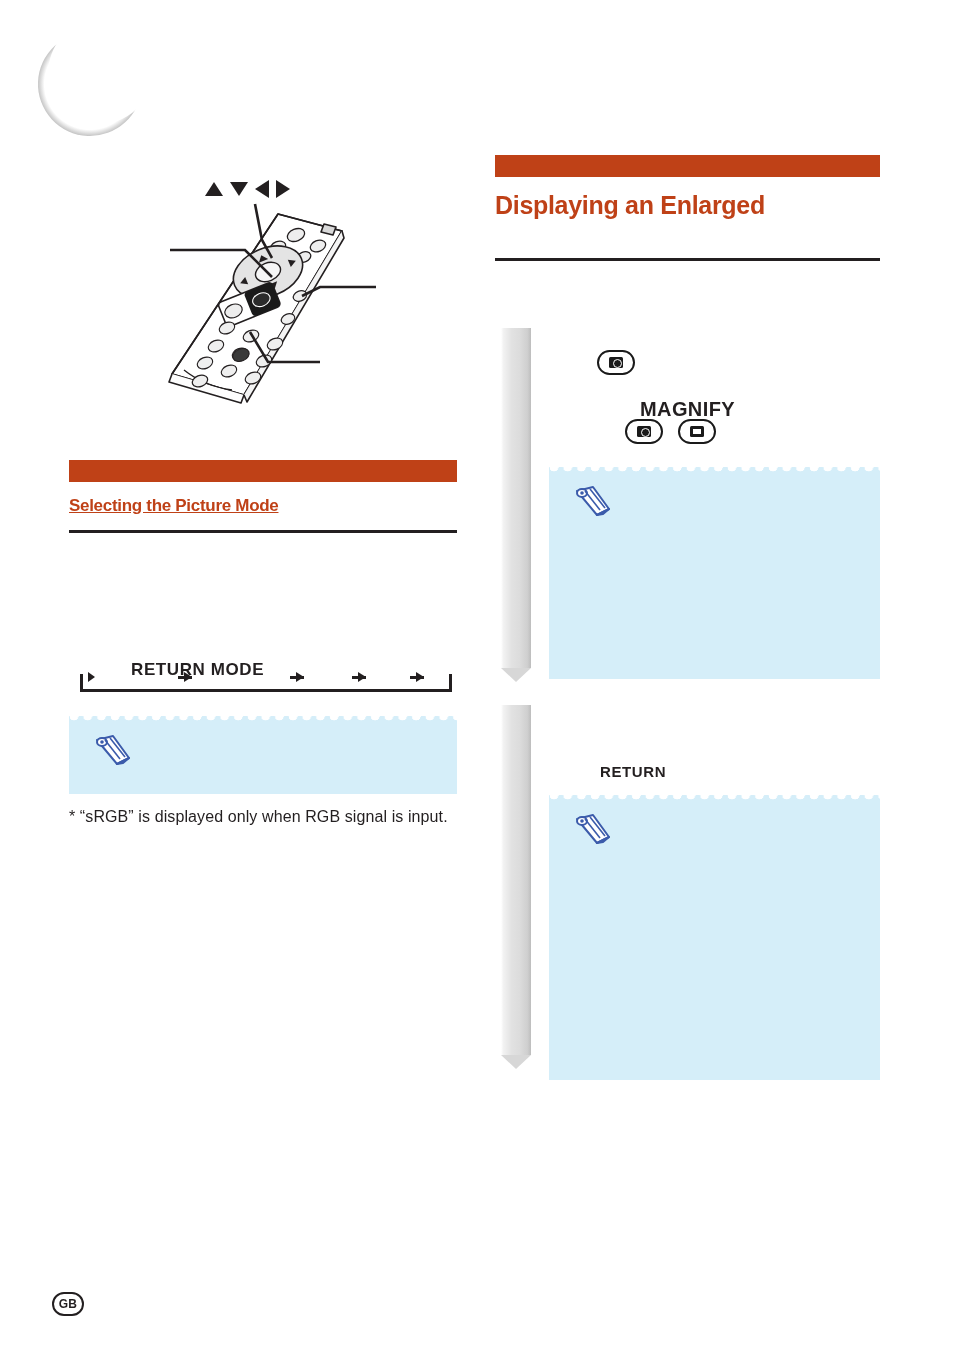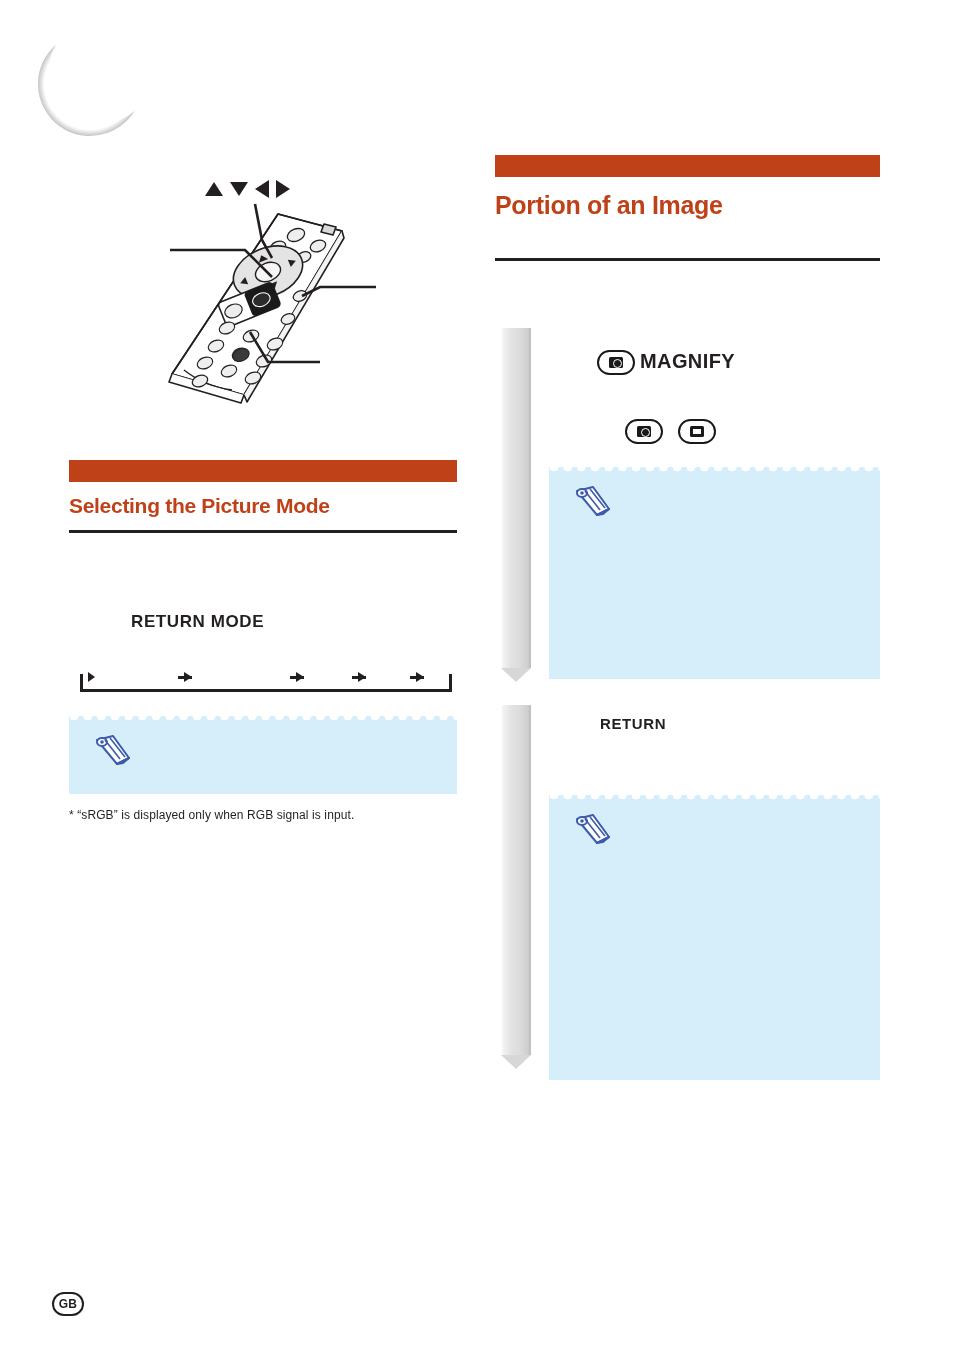--- a/index.html
+++ b/index.html
@@ -55,34 +55,35 @@
     letter-spacing: -0.3px;
   }
   .section-rule {
     position: absolute;
     background: #231f20;
     height: 3px;
   }
 
   
   #left-col-bar   { left: 69px;  top: 460px; width: 388px; }
-  #left-col-title { left: 69px;  top: 489px; font-size: 21px; line-height: 34px; }
+  #left-col-title { left: 69px;  top: 489px; font-size: 17px; line-height: 34px; text-decoration: underline; }
   #left-col-rule  { left: 69px;  top: 530px; width: 388px; }
 
   #right-col-bar   { left: 495px; top: 155px; width: 385px; }
   #right-col-title { left: 495px; top: 190px; font-size: 25px; line-height: 31px; }
   #right-col-rule  { left: 495px; top: 258px; width: 385px; }
 
   
   .sub-heading {
     position: absolute;
     color: #231f20;
     font-weight: bold;
     font-size: 17px;
     letter-spacing: 0.6px;
+    margin-top: 48px;
   }
   #picture-mode-label { left: 131px; top: 612px; }
   #magnify-label      { left: 640px; top: 350px; font-size: 20px; letter-spacing: 0.4px; }
   #return-label       { left: 600px; top: 715px; font-size: 15px; letter-spacing: 0.6px; }
 
   
   .note-box {
     position: absolute;
     background: #d5eef9;
   }
@@ -224,21 +225,21 @@
     top: 200px;
     width: 280px;
     height: 210px;
   }
 
   
   #footnote {
     position: absolute;
     left: 69px;
     top: 808px;
-    font-size: 12px;
+    font-size: 16px;
     color: #231f20;
     letter-spacing: 0.1px;
   }
 
   
   #page-mark {
     position: absolute;
     left: 52px;
     top: 1292px;
     width: 28px;
@@ -362,21 +363,21 @@
       </g>
     </svg>
   </div>
   <div style="position:absolute;left:70px;top:20px;right:12px;font-size:14px;color:#231f20;"></div>
 </div>
 
 <div id="footnote">*  “sRGB” is displayed only when RGB signal is input.</div>
 
 <div class="section-bar" id="right-col-bar"></div>
 <div class="section-title" id="right-col-title">
-  <div>Portion of an Image</div>
+  <div>Displaying an Enlarged</div>
 </div>
 <div class="section-rule" id="right-col-rule"></div>
 
 <div class="step-ribbon" id="ribbon-1">
   <div class="tip"></div>
 </div>
 
 <div class="btn-pill" id="btn-magnify-head">
   <span class="glyph"></span>
 </div>

